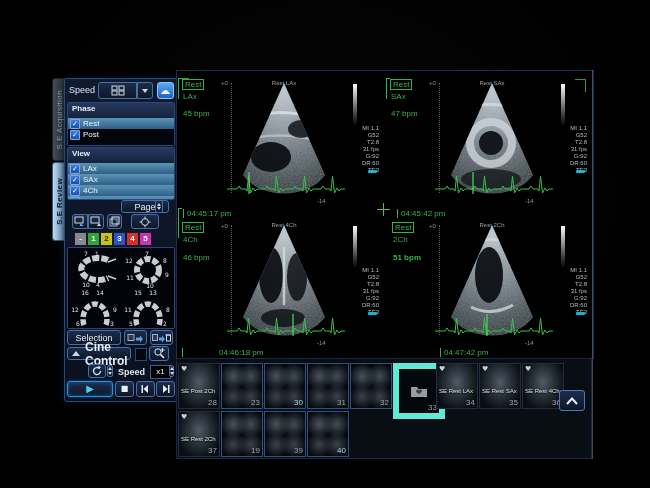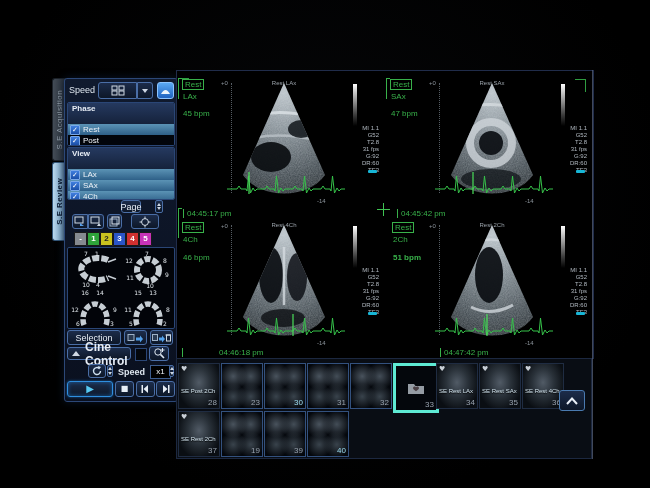--- a/index.html
+++ b/index.html
@@ -8,21 +8,21 @@
   .abs{position:absolute;}
   
   .vtab{position:absolute;left:52px;width:13px;border-radius:3px 0 0 3px;display:flex;align-items:center;justify-content:center;cursor:pointer;}
   .vtab span{writing-mode:vertical-rl;transform:rotate(180deg);font-size:8px;white-space:nowrap;letter-spacing:.4px;}
   .vtab-dim{background:linear-gradient(90deg,#434c56,#2b323b);color:#9aa5b0;border:1px solid #1c2229;border-right:none;}
   .vtab-sel{background:linear-gradient(90deg,#b9d8ee,#6d9dc4);color:#0b1b33;font-weight:bold;border:1px solid #35597c;border-right:none;}
   
   .panel{position:absolute;left:64px;top:78px;width:112px;height:322px;background:linear-gradient(180deg,#101a2e,#0a101f);border:1px solid #2c4878;border-radius:3px;box-shadow:0 0 8px #091527;}
   .lbl{color:#dde5ee;font-size:9px;}
   .grpbox{position:absolute;left:2px;width:106px;border:1px solid #2a4676;border-radius:2px;background:#03060d;overflow:hidden;}
-  .grphead{height:21px;background:linear-gradient(180deg,#25395f,#15223b);color:#e6ecf4;font-size:8px;font-weight:bold;padding-left:4px;line-height:11px;}
+  .grphead{height:15px;background:linear-gradient(180deg,#25395f,#15223b);color:#e6ecf4;font-size:8px;font-weight:bold;padding-left:4px;line-height:11px;}
   .chkrow{height:11px;display:flex;align-items:center;gap:3px;padding-left:2px;font-size:8px;color:#eef3f8;cursor:pointer;}
   .chkrow.hl{background:linear-gradient(180deg,#5b93b5,#2e6088);}
   .chkrow.dark{background:#02050b;}
   .chk{width:8px;height:8px;flex:0 0 8px;background:linear-gradient(180deg,#3f7ede,#1b4fa8);border:1px solid #7aa8e8;border-radius:1px;color:#fff;font-size:7px;line-height:8px;text-align:center;font-family:"DejaVu Sans",sans-serif;}
   .btn{background:linear-gradient(180deg,#1c2c4a,#0d1728);border:1px solid #4a6ea6;border-radius:3px;color:#e8eef6;display:flex;align-items:center;justify-content:center;cursor:pointer;box-sizing:border-box;}
   .btn9{font-size:9px;}
   .spinbox{background:linear-gradient(180deg,#1c2c4a,#0d1728);border:1px solid #4a6ea6;border-radius:2px;display:flex;flex-direction:column;align-items:center;justify-content:space-evenly;box-sizing:border-box;cursor:pointer;}
   .tri-up{width:0;height:0;border-left:2.5px solid transparent;border-right:2.5px solid transparent;border-bottom:3.5px solid #cfd8e4;}
   .tri-down{width:0;height:0;border-left:2.5px solid transparent;border-right:2.5px solid transparent;border-top:3.5px solid #cfd8e4;}
   .segbtn{position:absolute;width:11px;height:12px;border:1px solid #1a1a1a;border-radius:1px;font-size:8px;font-weight:bold;text-align:center;line-height:12px;cursor:pointer;}
@@ -51,21 +51,21 @@
   .ruler{position:absolute;width:1px;border-left:1px dotted #555c63;}
   
   .filmstrip{position:absolute;left:176px;top:358px;width:416px;height:101px;background:#090d14;border:1px solid #1c2840;box-sizing:border-box;}
   .tile{position:absolute;width:40px;height:44px;background:#04070c;cursor:pointer;}
   .tile.labeled{border:1px solid #1f2c42;background:radial-gradient(ellipse at 50% 42%, #515b66 0%, #2a323a 38%, #0a0e13 78%);}
   .tile.quadthumb{border:1px solid #33517e;background:
      radial-gradient(circle at 28% 28%, #49535d 0%, rgba(0,0,0,0) 32%),
      radial-gradient(circle at 72% 28%, #434d57 0%, rgba(0,0,0,0) 32%),
      radial-gradient(circle at 28% 74%, #39434c 0%, rgba(0,0,0,0) 30%),
      radial-gradient(circle at 72% 74%, #39434c 0%, rgba(0,0,0,0) 30%),#04070c;}
-  .tile.folder{border:3px solid #5eead4;display:flex;align-items:center;justify-content:center;}
+  .tile.folder{border:6px solid #5eead4;display:flex;align-items:center;justify-content:center;}
   .tnum{position:absolute;right:2px;bottom:1px;font-size:8px;color:#97a1ad;}
   .tnum.active{color:#9ddcf0;}
   .tlabel{position:absolute;left:2px;top:24px;font-size:6px;color:#cfe0ea;text-shadow:0 1px 1px #000;white-space:nowrap;}
   .theart{position:absolute;left:2px;top:1px;font-size:7px;color:#c9cfd6;font-family:"DejaVu Sans",sans-serif;}
   .glyph{font-family:"DejaVu Sans",sans-serif;}
   .edge-line{position:absolute;left:592px;top:70px;width:1px;height:389px;background:#57627a;opacity:.75;}
 </style>
 </head>
 <body>
 
@@ -124,21 +124,21 @@
       <div class="chkrow hl">
         <span class="chk">✓</span>
         <span>4Ch</span>
       </div>
       <div class="chkrow hl">
         <span class="chk">✓</span>
         <span>2Ch</span>
       </div>
     </div>
 
-    <div class="abs btn btn9" style="left:56px;top:121px;width:20px;height:13px;">
+    <div class="abs btn btn9" style="left:56px;top:121px;width:48px;height:13px;">
       <span>Page</span>
     </div>
     <div class="abs spinbox" style="left:90px;top:121px;width:8px;height:13px;">
       <span class="tri-up"></span>
       <span class="tri-down"></span>
     </div>
 
     <div class="abs btn" style="left:7px;top:135px;width:16px;height:15px;border-radius:3px 0 0 3px;">
       <svg width="12" height="11" viewBox="0 0 12 11">
         <rect x="1" y="1" width="8" height="6" fill="none" stroke="#cfd9e4"></rect>

